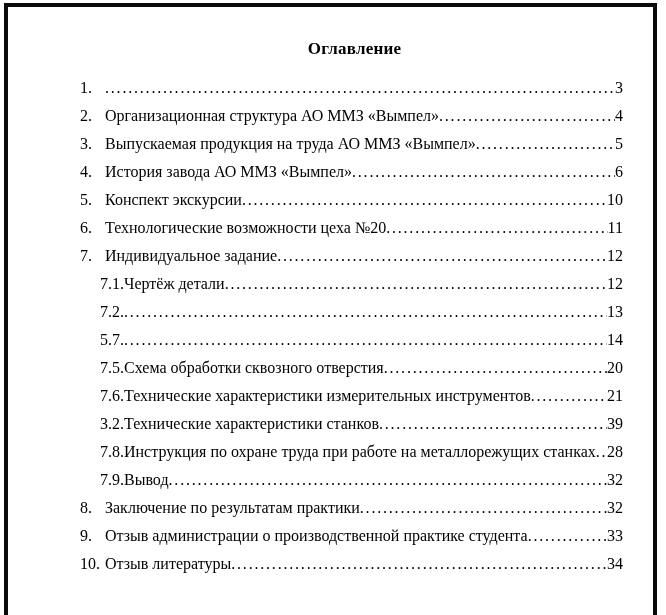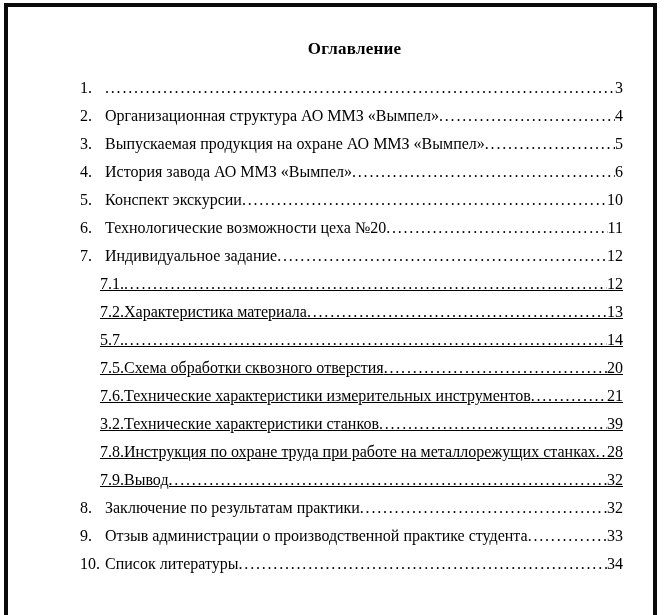--- a/index.html
+++ b/index.html
@@ -33,21 +33,21 @@
     font-size: 16px;
   }
   .row {
     display: flex;
     align-items: baseline;
     flex-wrap: nowrap;
     line-height: 28px;
     height: 28px;
     white-space: nowrap;
   }
-  .row.l2 { padding-left: 20px; text-decoration: underline; }
+  .row.l2 { padding-left: 20px; }
   .num1 { flex: none; width: 25px; }
   .num2 { flex: none; }
   .ttl  { flex: none; }
   .dots {
     flex: 1 1 auto;
     overflow: hidden;
     white-space: nowrap;
     letter-spacing: 1.8px;
   }
   .dots::after {
@@ -71,21 +71,21 @@
 
     <div class="row l1">
       <span class="num1">2.</span>
         <span class="ttl">Организационная структура АО ММЗ «Вымпел»</span>
         <span class="dots"></span>
         <span class="pg">4</span>
     </div>
 
     <div class="row l1">
       <span class="num1">3.</span>
-        <span class="ttl">Выпускаемая продукция на охране АО ММЗ «Вымпел»</span>
+        <span class="ttl">Выпускаемая продукция на труда АО ММЗ «Вымпел»</span>
         <span class="dots"></span>
         <span class="pg">5</span>
     </div>
 
     <div class="row l1">
       <span class="num1">4.</span>
         <span class="ttl">История завода АО ММЗ «Вымпел»</span>
         <span class="dots"></span>
         <span class="pg">6</span>
     </div>
@@ -106,27 +106,27 @@
 
     <div class="row l1">
       <span class="num1">7.</span>
         <span class="ttl">Индивидуальное задание</span>
         <span class="dots"></span>
         <span class="pg">12</span>
     </div>
 
     <div class="row l2">
       <span class="num2">7.1.</span>
+        <span class="ttl">Чертёж детали</span>
         <span class="dots"></span>
         <span class="pg">12</span>
     </div>
 
     <div class="row l2">
       <span class="num2">7.2.</span>
-        <span class="ttl">Характеристика материала</span>
         <span class="dots"></span>
         <span class="pg">13</span>
     </div>
 
     <div class="row l2">
       <span class="num2">5.7.</span>
         <span class="dots"></span>
         <span class="pg">14</span>
     </div>
 
@@ -175,19 +175,19 @@
 
     <div class="row l1">
       <span class="num1">9.</span>
         <span class="ttl">Отзыв администрации о производственной практике студента</span>
         <span class="dots"></span>
         <span class="pg">33</span>
     </div>
 
     <div class="row l1">
       <span class="num1">10.</span>
-        <span class="ttl">Список литературы</span>
+        <span class="ttl">Отзыв литературы</span>
         <span class="dots"></span>
         <span class="pg">34</span>
     </div>
 
   </div>
 </div>
 
 </body></html>

